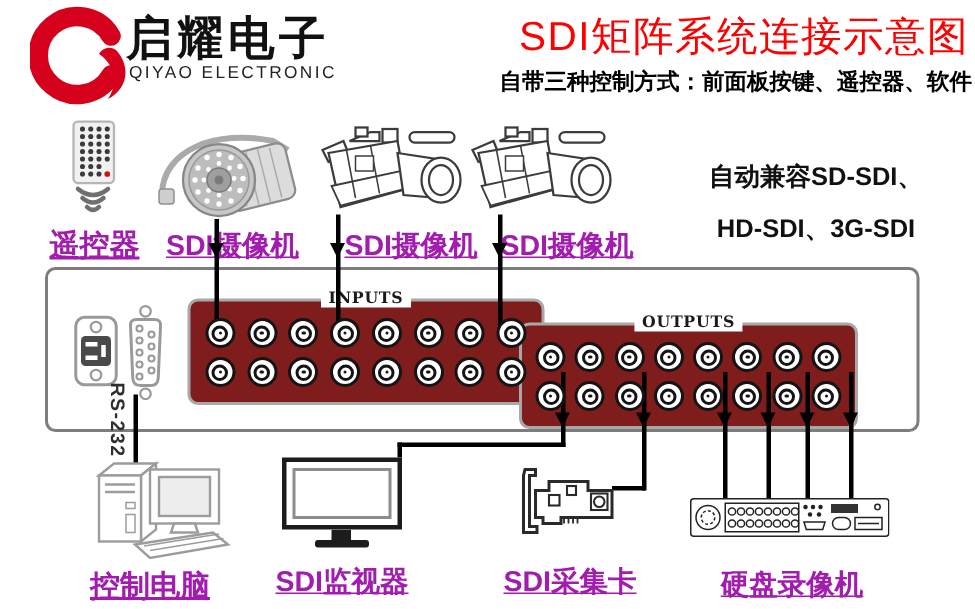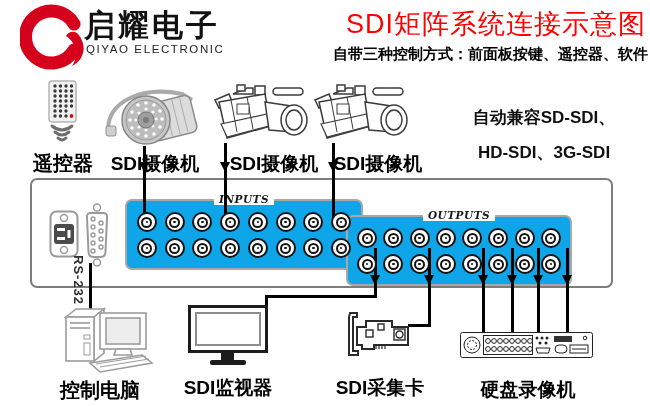--- a/index.html
+++ b/index.html
@@ -5,25 +5,25 @@
   html,body{margin:0;padding:0;background:#fff;}
   .stage{position:relative;width:650px;height:406px;background:#fff;overflow:hidden;
          font-family:"Liberation Sans","DejaVu Sans",sans-serif;color:#000;}
   .abs{position:absolute;}
   
   .brand-cn{position:absolute;left:84px;top:5px;font-size:31px;font-weight:bold;letter-spacing:3px;color:#111;}
   .brand-en{position:absolute;left:86px;top:43px;font-size:11.5px;font-weight:normal;letter-spacing:1.6px;color:#222;}
   .title{position:absolute;right:4px;top:6px;font-size:27px;font-weight:normal;color:#fe0000;letter-spacing:1px;white-space:nowrap;}
   .subtitle{position:absolute;right:2px;top:45px;font-size:15px;font-weight:bold;color:#000000;white-space:nowrap;}
   
-  .lbl{position:absolute;font-weight:bold;font-size:19px;color:#000000;text-align:center;white-space:nowrap;}
+  .lbl{position:absolute;font-weight:bold;font-size:19px;color:#a21caf;text-align:center;white-space:nowrap;text-decoration:underline;}
   .compat{position:absolute;left:448px;top:100px;width:192px;text-align:center;font-weight:bold;font-size:17px;line-height:35px;color:#111;}
   
   .chassis{position:absolute;left:30px;top:178px;width:583px;height:110px;border:2.5px solid #7d7d7d;border-radius:7px;background:#fff;box-sizing:border-box;}
-  .grp{position:absolute;top:19px;height:71px;border:2px solid #a8a8a8;border-radius:7px;background:#0ea5e9;box-sizing:border-box;font-style:italic;}
+  .grp{position:absolute;top:19px;height:71px;border:2px solid #a8a8a8;border-radius:7px;background:#7f1d1d;box-sizing:border-box;}
   .grp-inputs{left:93px;width:238px;}
   .grp-outputs{left:314px;width:226px;margin-top:16px;}
   .grp-legend{position:absolute;top:-8px;left:50%;transform:translateX(-50%);background:#fff;padding:0 5px;
               font-family:"DejaVu Serif","Liberation Serif",serif;font-size:10.5px;font-weight:bold;letter-spacing:.5px;color:#1a1a1a;}
   .bnc-grid{display:grid;grid-template-columns:repeat(8,1fr);row-gap:6px;padding:11px 6px 0 6px;justify-items:center;}
   .bnc{position:relative;z-index:3;width:16px;height:16px;border:2.5px solid #141414;border-radius:50%;background:#fff;display:flex;align-items:center;justify-content:center;}
   .bnc-mid{width:7px;height:7px;border:2px solid #141414;border-radius:50%;background:#fff;display:flex;align-items:center;justify-content:center;}
   .bnc-dot{width:2.5px;height:2.5px;border-radius:50%;background:#141414;}
   .rs232{position:absolute;left:86px;top:255px;transform:rotate(90deg);transform-origin:top left;
          font-size:13px;font-weight:bold;letter-spacing:1px;color:#2e2e2e;white-space:nowrap;z-index:4;}

